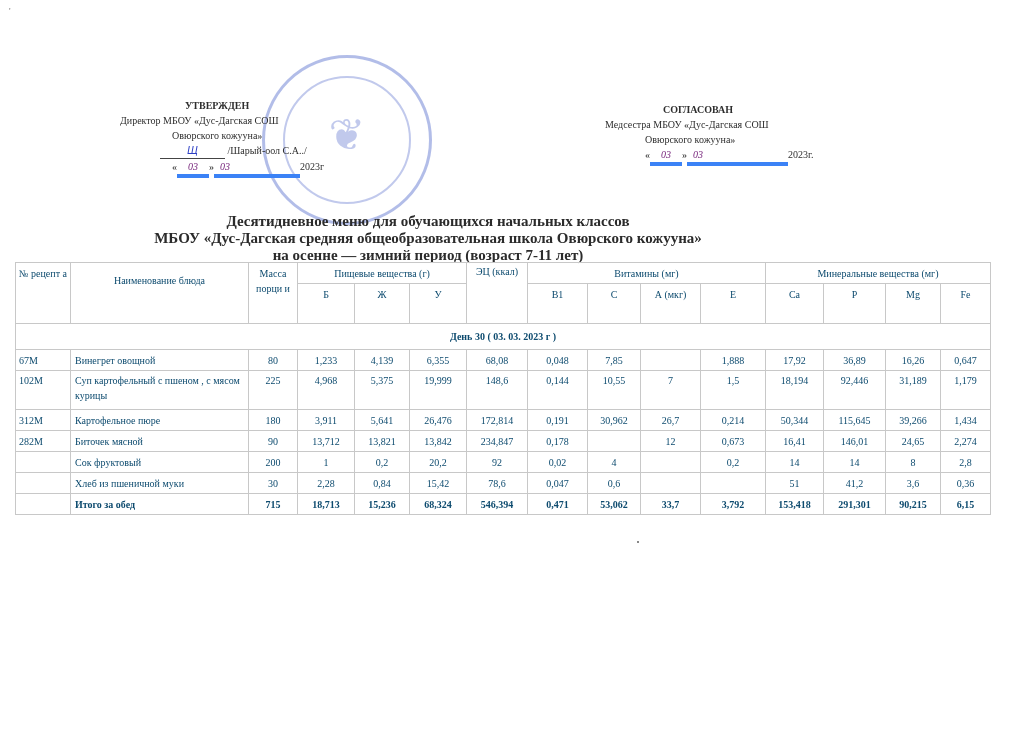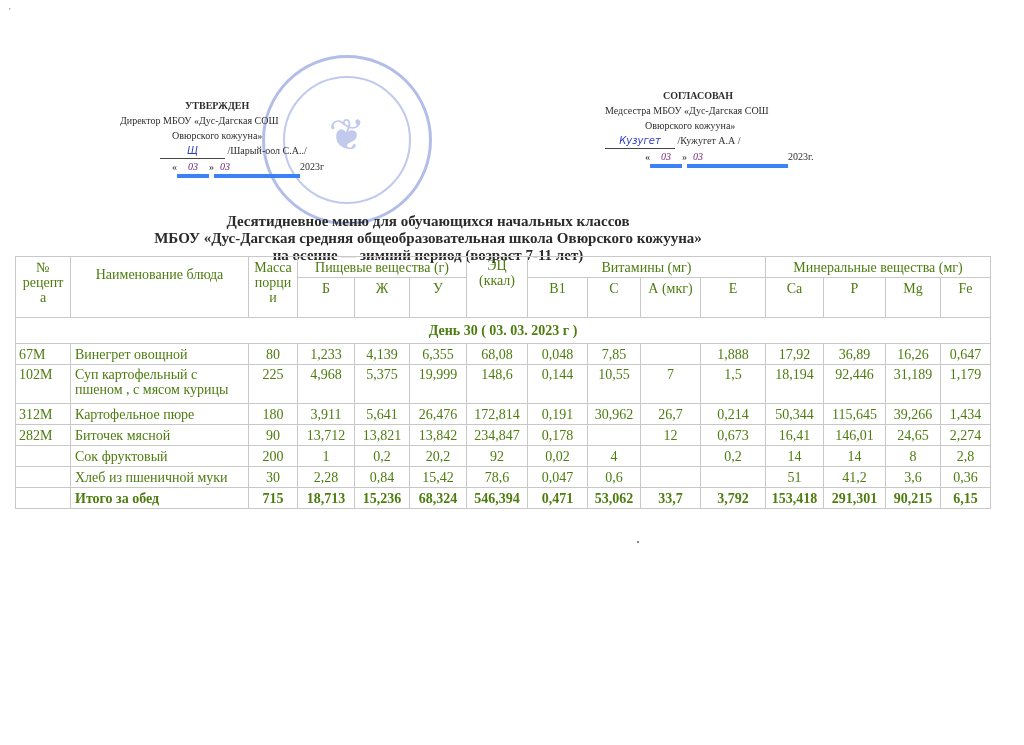--- a/index.html
+++ b/index.html
@@ -4,21 +4,21 @@
   <style>
     html, body { margin: 0; padding: 0; background: #ffffff; }
     body {
       width: 1024px; height: 745px; position: relative; overflow: hidden;
       font-family: "Liberation Serif", "DejaVu Serif", serif; color: #333;
     }
     .approve, .agree {
       position: absolute; font-size: 10px; line-height: 15px; color: #2e2e2e;
     }
     .approve { left: 120px; top: 98px; width: 260px; }
-    .agree { left: 605px; top: 88px; width: 260px; }
+    .agree { left: 605px; top: 102px; width: 260px; }
     .approve .ttl, .agree .ttl { font-weight: bold; display: block; }
     .approve .ttl { padding-left: 65px; }
     .agree .ttl { padding-left: 58px; }
     .line { display: block; white-space: nowrap; }
     .indent1 { padding-left: 52px; }
     .indent3 { padding-left: 40px; }
     .sig { display: inline-block; border-bottom: 1px solid #444; color: #2d3fc4;
            font-style: italic; text-align: center; font-family: "DejaVu Sans", sans-serif; }
     .sig.s1 { width: 65px; }
     .sig.s2 { width: 70px; }
@@ -41,22 +41,22 @@
       position: absolute; left: 52px; top: 48px; width: 60px; height: 60px;
       color: rgba(70, 95, 200, 0.45); font-size: 44px; text-align: center; line-height: 60px;
     }
 
     .heading {
       position: absolute; left: 0; width: 856px; top: 213px; text-align: center;
       font-weight: bold; font-size: 15px; line-height: 17px; color: #2b2b2b;
     }
 
     table.menu {
-      position: absolute; left: 15px; top: 256px; border-collapse: collapse;
-      font-size: 14px; color: #4d7c0f;
+      position: absolute; left: 15px; top: 262px; border-collapse: collapse;
+      font-size: 10px; color: #0c4a6e;
     }
     table.menu td, table.menu th {
       border: 1px solid #c8c8c8; padding: 0 3px; font-weight: normal;
       vertical-align: top; line-height: 15px;
     }
     table.menu th { text-align: center; }
     table.menu td.num { text-align: center; }
     table.menu td.name { text-align: left; padding-left: 4px; }
     table.menu td.code { text-align: left; }
     table.menu tr.total td { font-weight: bold; }
@@ -88,24 +88,20 @@
   </span>
   <span class="line indent1">
     <span>«</span><span class="date-part dp-day">03</span><span>»</span><span class="date-part dp-month">03</span><span>2023г</span>
   </span>
 </div>
 
 <div class="agree">
   <span class="ttl">СОГЛАСОВАН</span>
   <span class="line">Медсестра МБОУ «Дус-Дагская  СОШ</span>
   <span class="line indent3">Овюрского  кожууна»</span>
-  <span class="line">
-    <span class="sig s2">Кузугет</span>
-    <span>/Кужугет А.А /</span>
-  </span>
   <span class="line indent3">
     <span>«</span><span class="date-part dp-day">03</span><span>»</span><span class="date-part dp-month2">03</span><span>2023г.</span>
   </span>
 </div>
 
 <div class="heading">
   <div>Десятидневное меню для обучающихся начальных классов</div>
   <div>МБОУ «Дус-Дагская средняя общеобразовательная школа Овюрского кожууна»</div>
   <div>на осенне — зимний период (возраст 7-11 лет)</div>
 </div>

